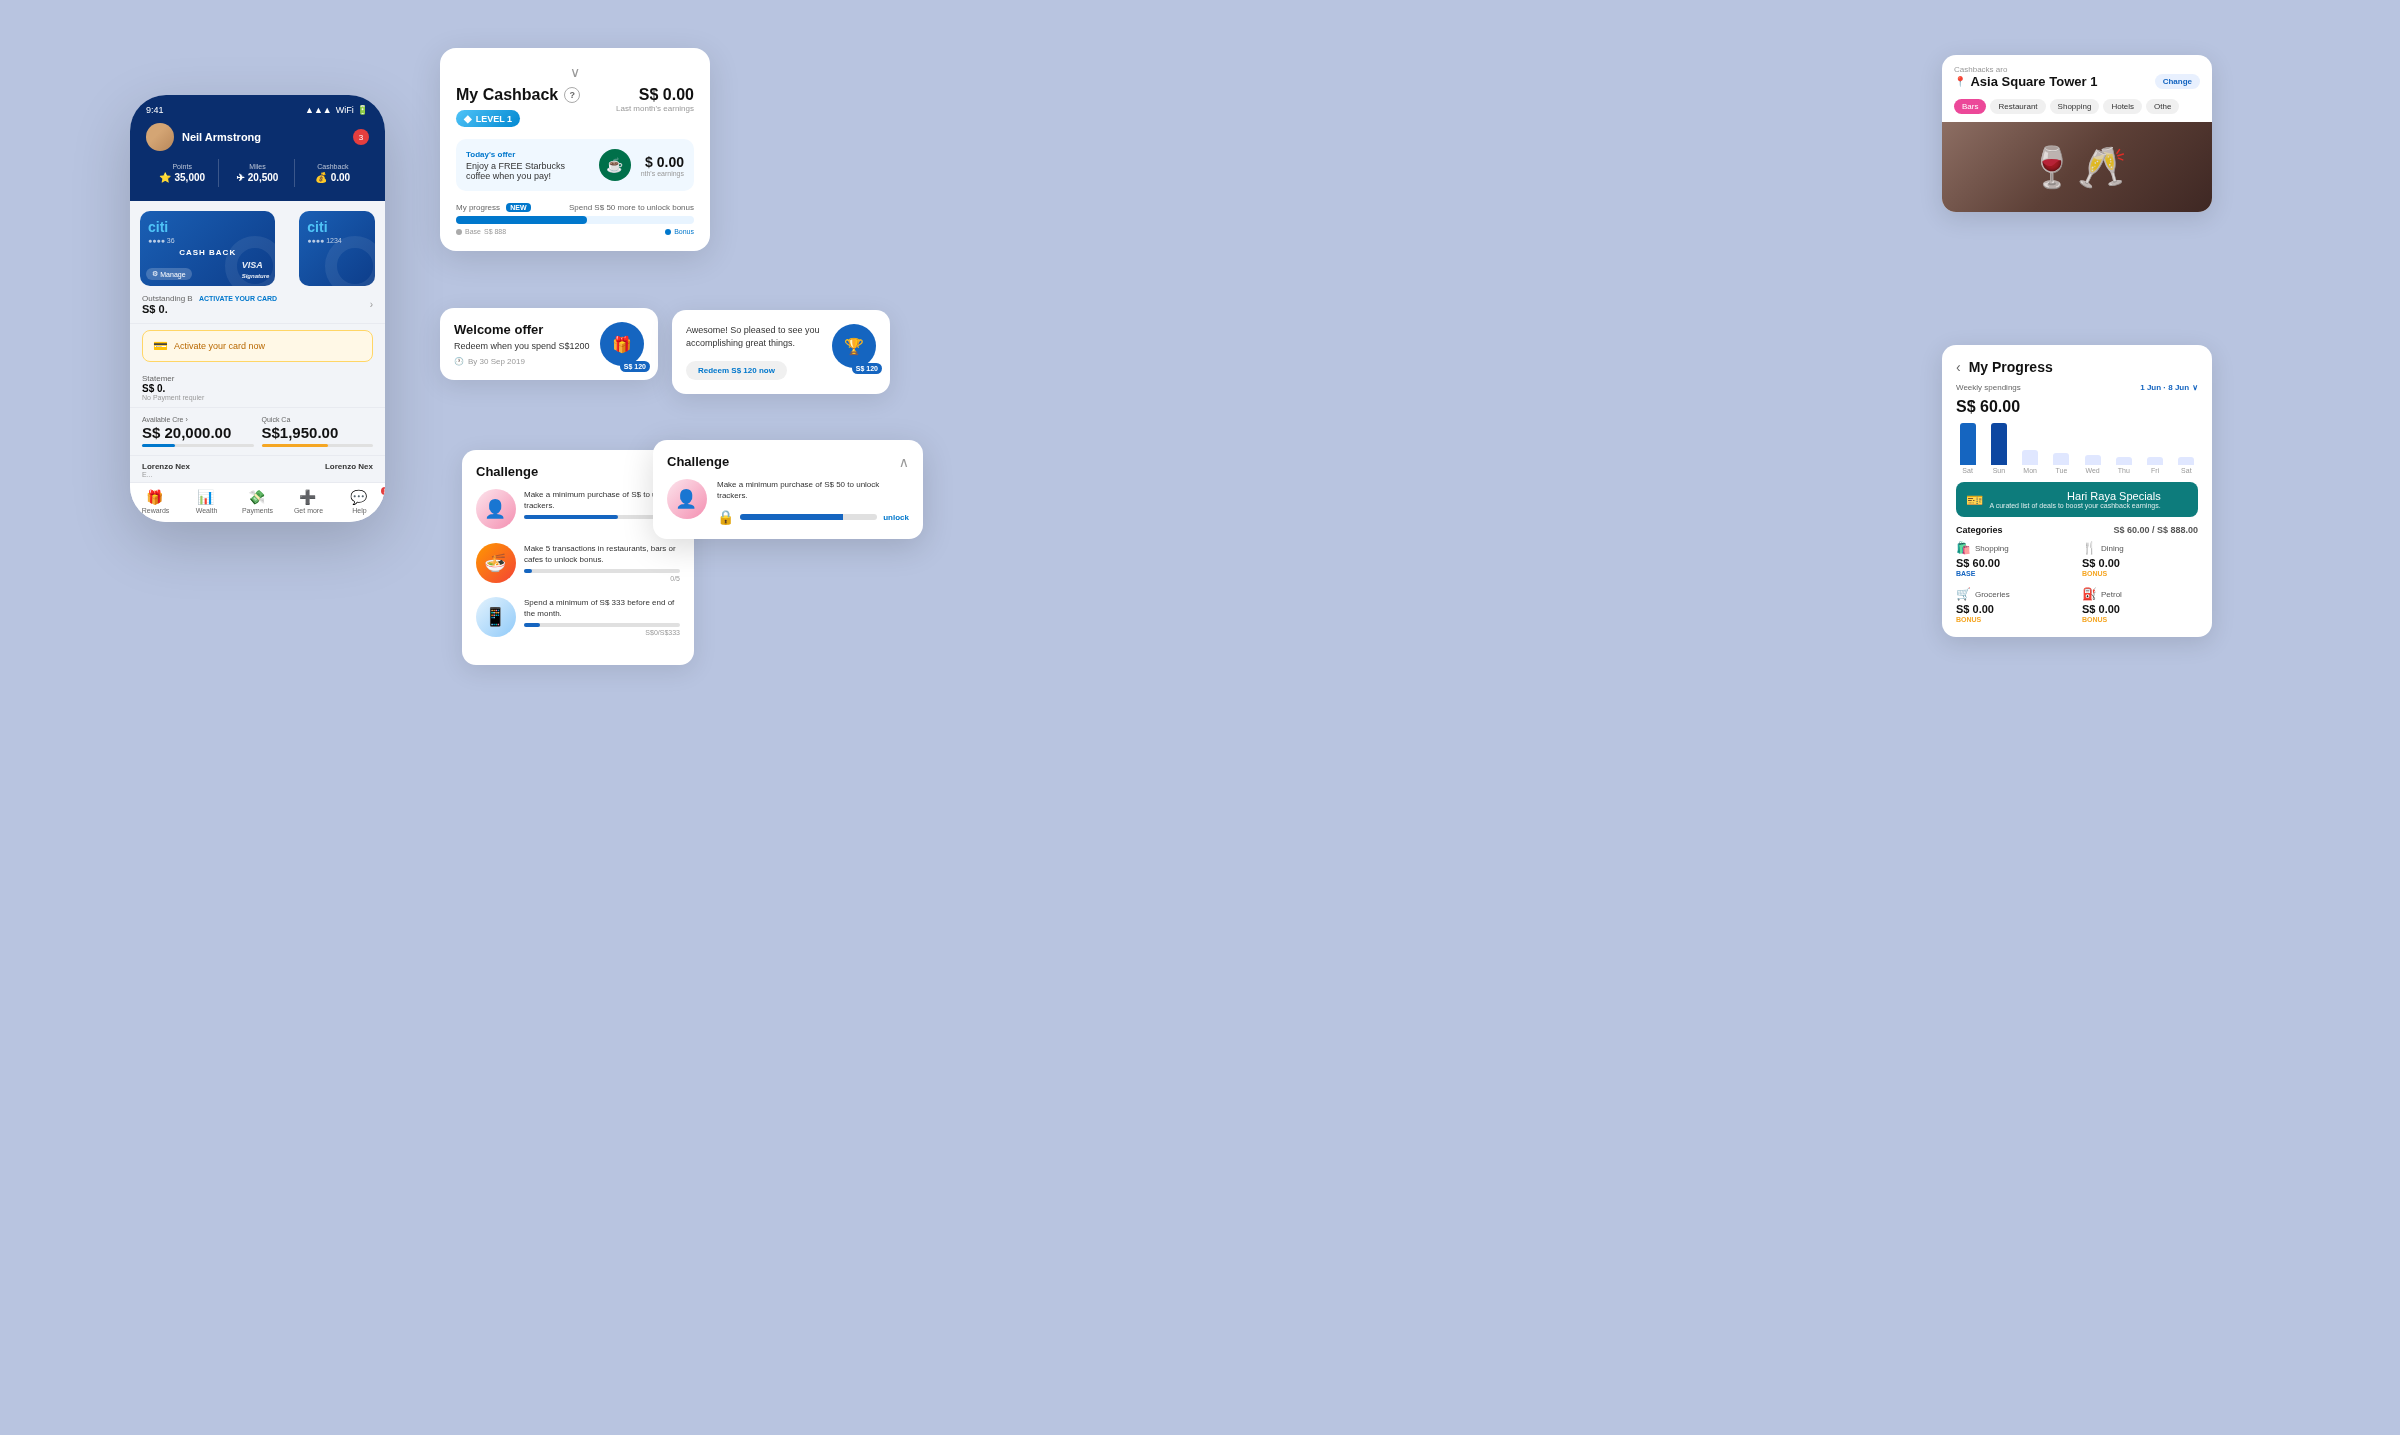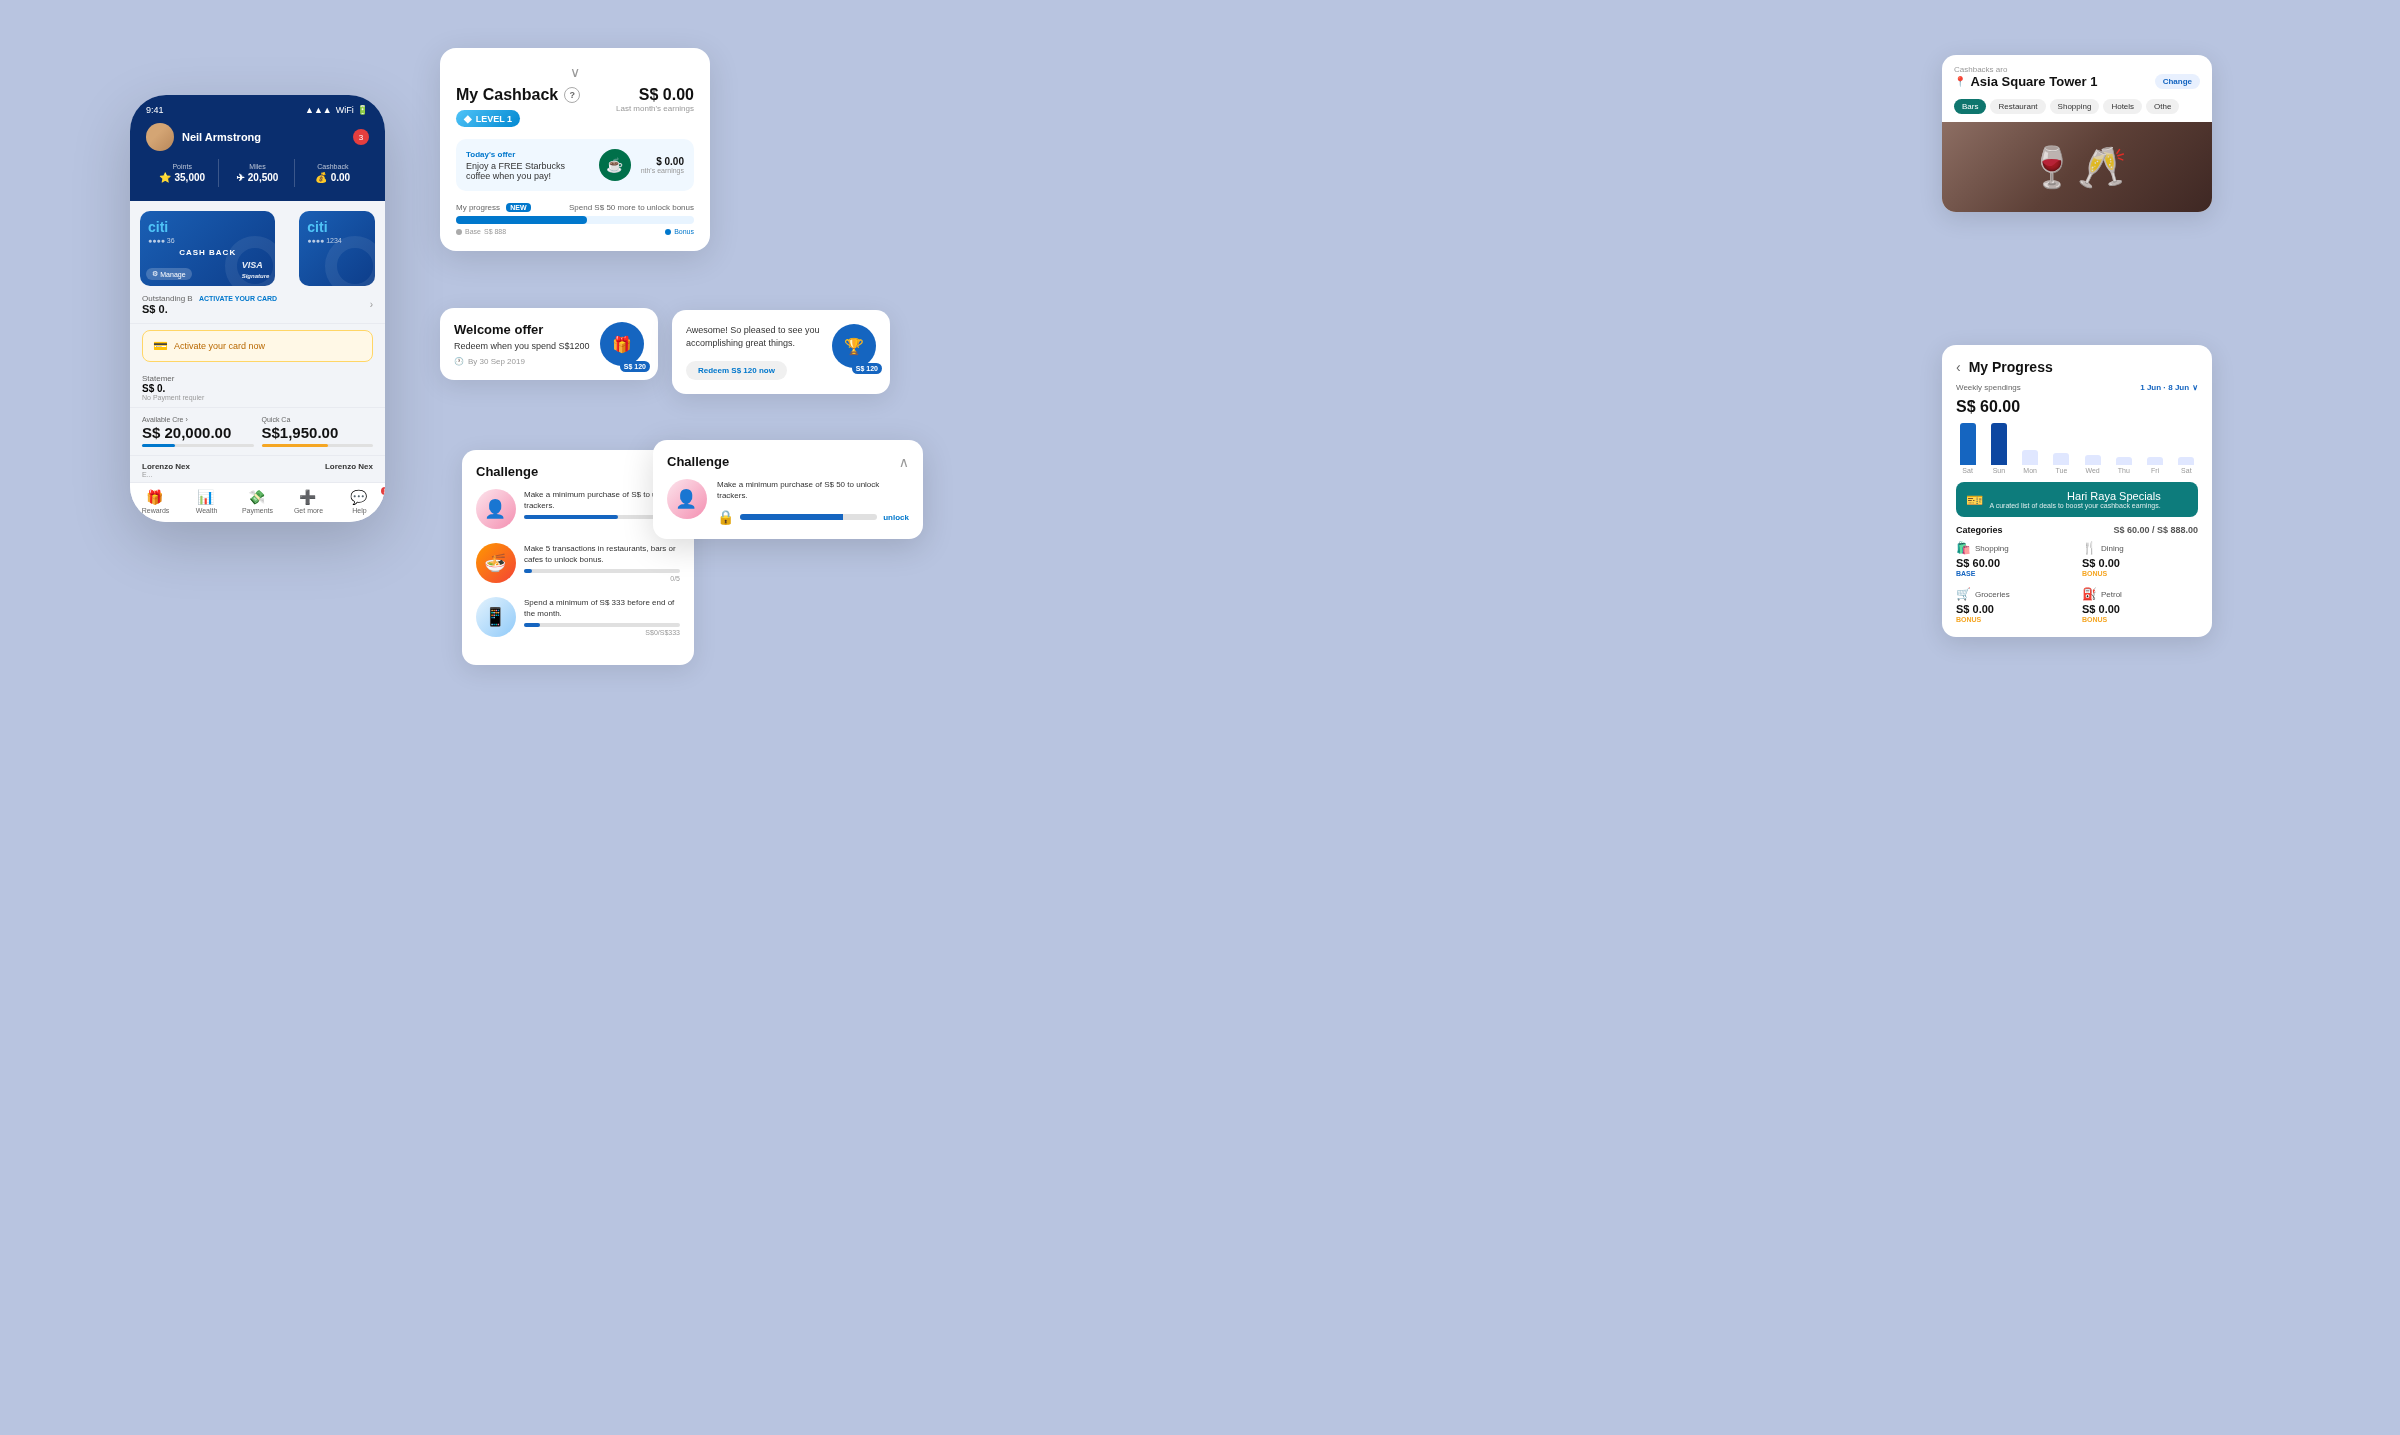--- a/index.html
+++ b/index.html
@@ -275,21 +275,21 @@
       margin-bottom: 12px;
       display: flex;
       align-items: center;
       gap: 10px;
       justify-content: space-between;
     }
     .today-offer-text { flex: 1; }
     .today-label { font-size: 8px; color: #0077cc; font-weight: 600; }
     .today-desc { font-size: 9px; color: #333; margin-top: 2px; }
     .today-right { text-align: right; }
-    .today-amount { font-size: 10px; font-weight: 700; color: #111; }
+    .today-amount { font-size: 14px; font-weight: 700; color: #111; }
     .today-sub { font-size: 7px; color: #999; }
     .starbucks-icon {
       width: 32px; height: 32px;
       background: #00704a;
       border-radius: 50%;
       display: flex; align-items: center; justify-content: center;
       font-size: 14px;
       color: white;
     }
 
@@ -568,21 +568,21 @@
       overflow: hidden;
     }
     .cat-tab {
       background: #f0f0f0;
       border-radius: 12px;
       padding: 3px 8px;
       font-size: 8px;
       color: #333;
     }
     .cat-tab.active {
-      background: #0f766e;
+      background: #ec4899;
       color: white;
     }
 
     .location-img {
       width: 100%;
       height: 90px;
       background: linear-gradient(135deg, #8d6e63 0%, #5d4037 50%, #3e2723 100%);
       position: relative;
       overflow: hidden;
       display: flex;

